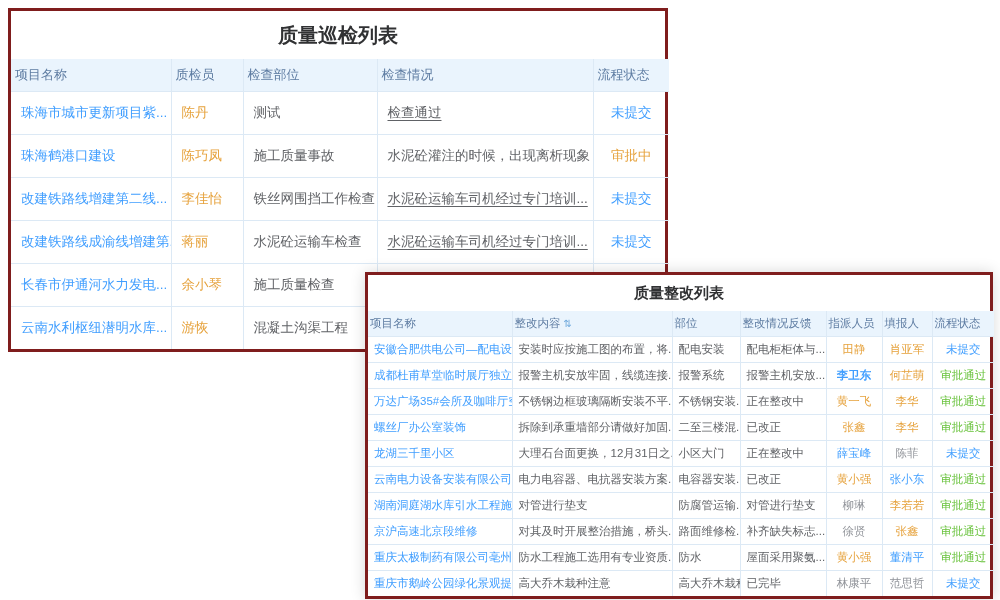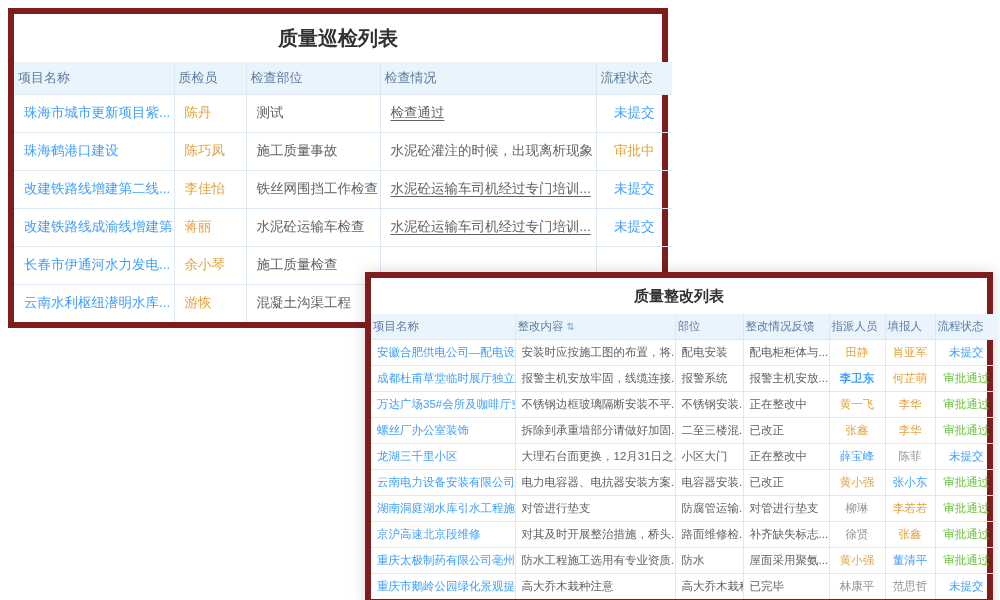--- a/index.html
+++ b/index.html
@@ -1,31 +1,31 @@
 <!DOCTYPE html>
 <html><head>
 <meta charset="utf-8">
 <style>
   html,body{margin:0;padding:0;background:#fff;}
   .stage{
     position:relative;width:1000px;height:600px;overflow:hidden;background:#ffffff;
     font-family:"Liberation Sans","DejaVu Sans",sans-serif;
   }
-  .panel{position:absolute;background:#fff;border:6px solid #7f1d1d;box-sizing:border-box;}
+  .panel{position:absolute;background:#fff;border:3px solid #7f1d1d;box-sizing:border-box;}
   .panel-insp{left:8px;top:8px;width:660px;z-index:1;}
   .panel-rect{left:365px;top:272px;width:628px;z-index:2;box-shadow:0 0 14px rgba(0,0,0,.16);}
   .panel-title{text-align:center;font-weight:bold;color:#303133;}
   .panel-insp .panel-title{height:48px;line-height:48px;font-size:20px;}
   .panel-rect .panel-title{height:36px;line-height:36px;font-size:15px;}
   table{width:100%;border-collapse:collapse;table-layout:fixed;border-style:hidden;}
   th,td{border:1px solid #dce9f5;overflow:hidden;white-space:nowrap;box-sizing:border-box;}
   thead th{background:#eaf4fd;color:#5e7ca2;font-weight:normal;text-align:left;}
   .tbl-insp{font-size:13.5px;color:#606266;}
   .tbl-insp th{height:32px;font-size:13px;padding:0 4px;}
-  .tbl-insp td{height:38px;padding:0 10px;}
+  .tbl-insp td{height:38px;padding:12px 10px;}
   .tbl-rect{font-size:11.5px;color:#606266;}
   .tbl-rect th{height:25px;font-size:11.5px;padding:0 2px;}
   .tbl-rect td{height:26px;padding:0 6px;}
   td.proj{color:#409EFF;cursor:pointer;}
   td.center{text-align:center;padding:4px 2px;}
   .u{text-decoration:underline;text-underline-offset:3px;}
   .sort-icon{color:#6ea8dc;font-size:10px;margin-left:3px;cursor:pointer;}
 </style>
 </head>
 <body>

